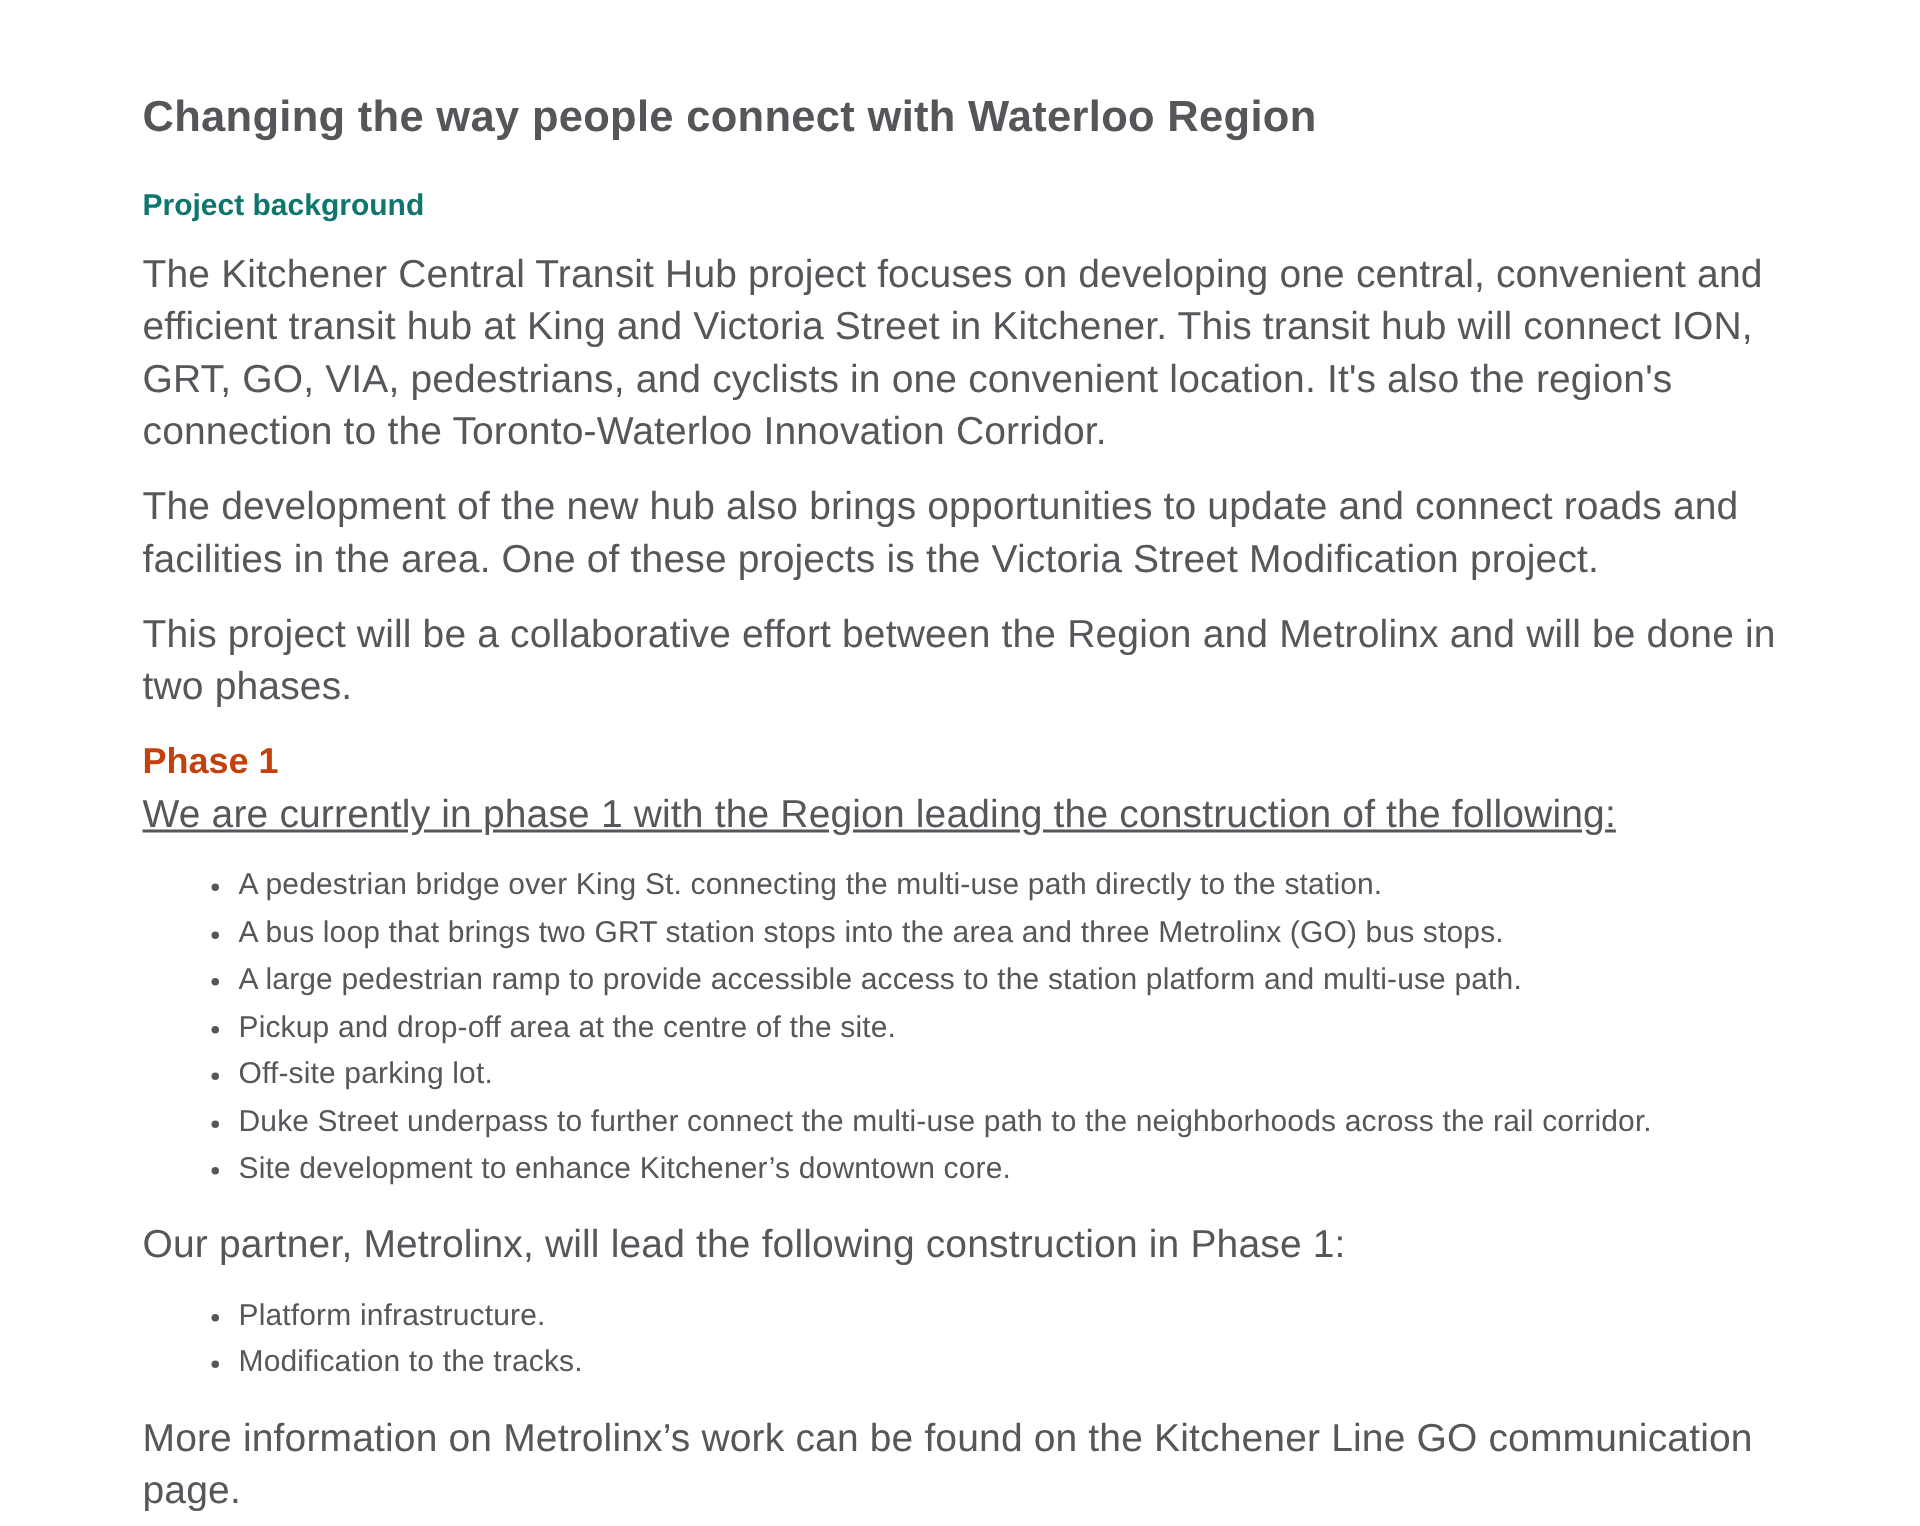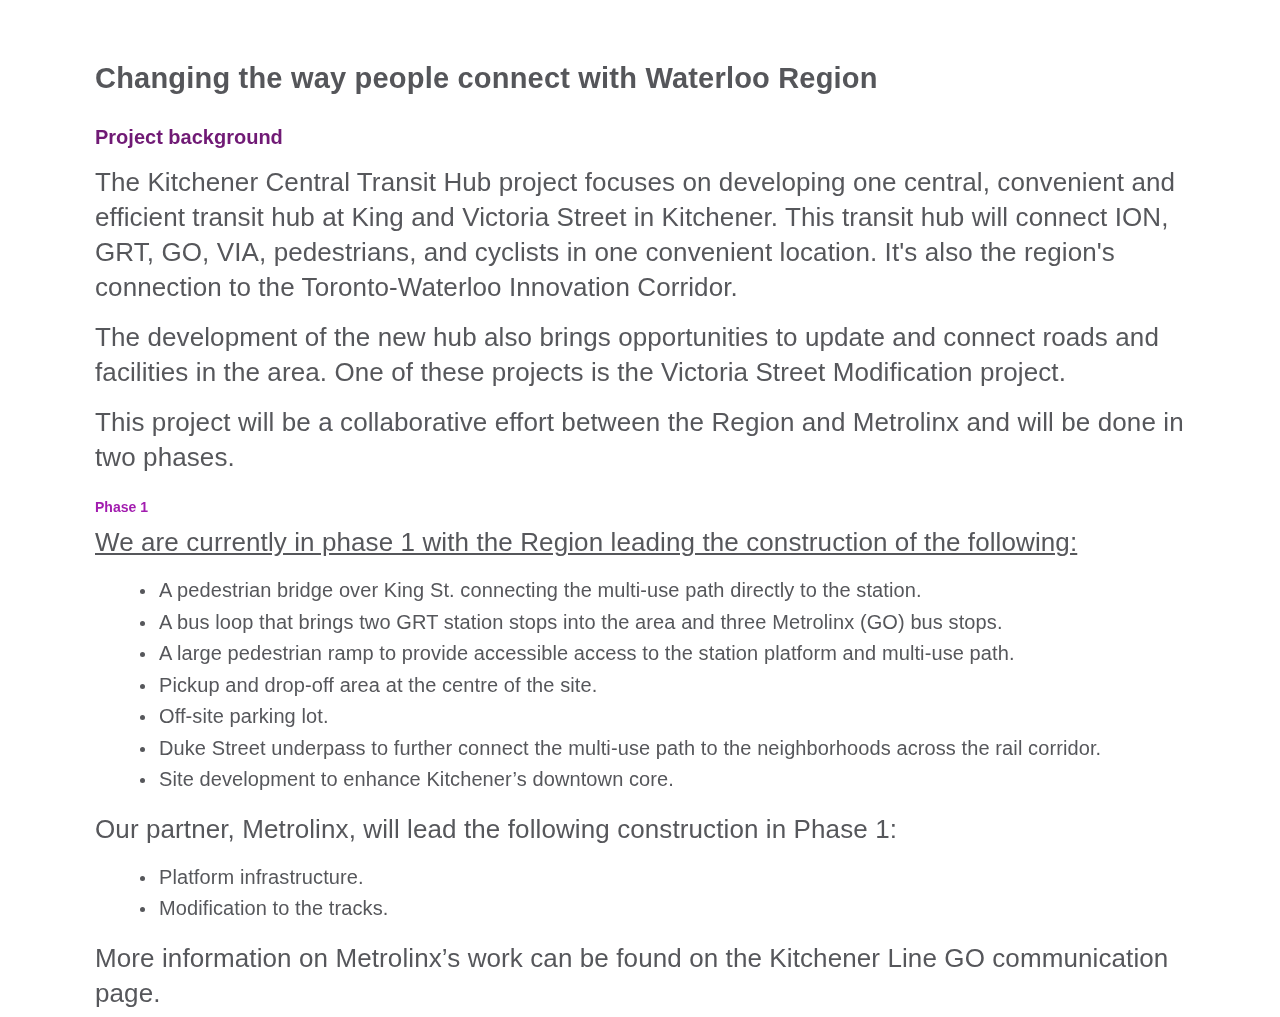--- a/index.html
+++ b/index.html
@@ -21,28 +21,28 @@
     line-height: 36px;
     margin: 0;
     color: #55565a;
     letter-spacing: 0.2px;
   }
   h2.section-heading {
     font-size: 20px;
     font-weight: bold;
     line-height: 26px;
     margin: 28px 0 15px 0;
-    color: #701a75;
+    color: #0f766e;
   }
   h3.sub-heading {
-    font-size: 14px;
+    font-size: 24px;
     font-weight: bold;
     line-height: 35px;
     margin: 15px 0 0 0;
-    color: #a21caf;
+    color: #c2410c;
   }
   p.body-text {
     font-size: 26px;
     line-height: 35px;
     margin: 15px 0;
     letter-spacing: 0.1px;
   }
   p.body-text.no-top {
     margin-top: 0;
     text-decoration: underline;

